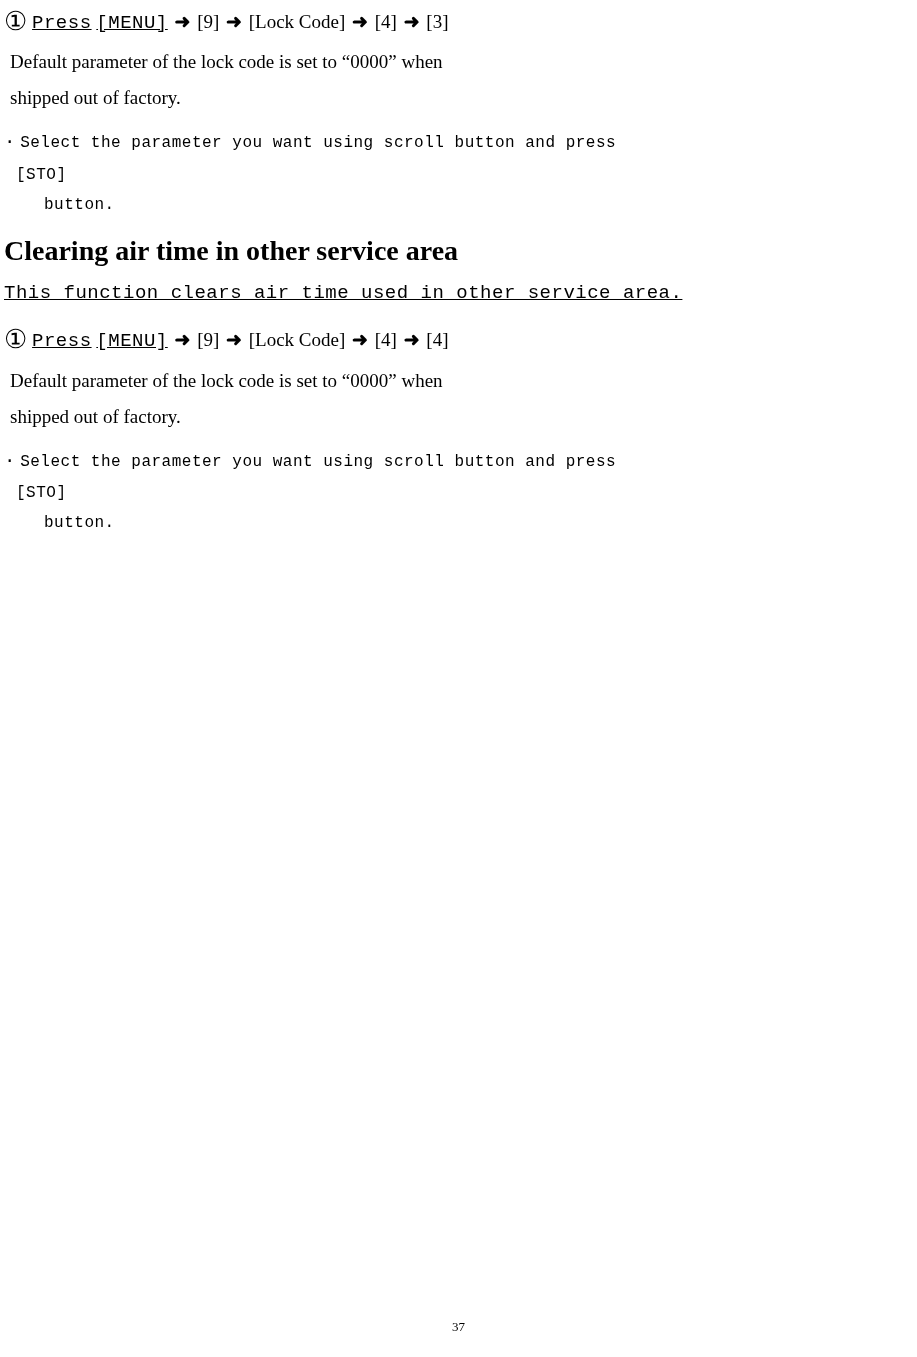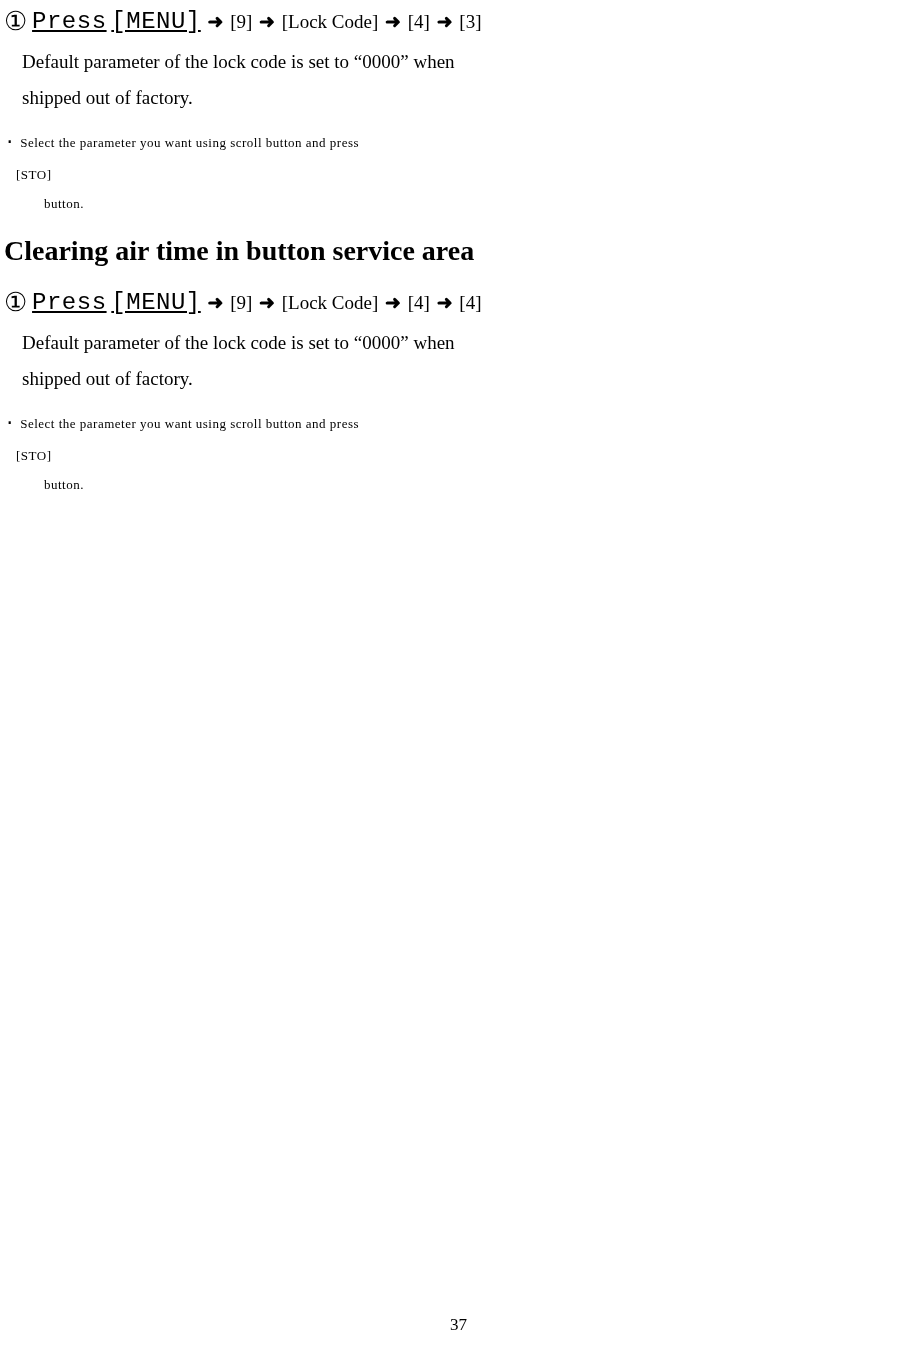--- a/index.html
+++ b/index.html
@@ -9,47 +9,47 @@
       margin: 0;
       padding: 0;
       width: 917px;
       min-height: 1357px;
       position: relative;
     }
     .content {
       padding: 0 0 0 4px;
     }
     .mono {
-      font-family: Liberation Serif, serif;
-      font-size: 13px;
+      font-family: Liberation Mono, monospace;
+      font-size: 16px;
       letter-spacing: 0.5px;
     }
     .mono-u {
       font-family: "Courier New", Courier, monospace;
-      font-size: 24px;
+      font-size: 19px;
       text-decoration: underline;
       letter-spacing: 0.5px;
     }
     .circled {
       font-family: "Times New Roman", Times, serif;
       font-size: 26px;
       vertical-align: -2px;
       display: inline-block;
     }
     .arrow {
       font-family: Arial, sans-serif;
       font-size: 19px;
       font-weight: bold;
       padding: 0 2px;
     }
     .step-line {
       line-height: 1.7;
     }
     .note {
-      margin-left: 18px;
+      margin-left: 6px;
       line-height: 1.9;
     }
     .bullet-line {
       line-height: 1.55;
     }
     .bullet-dot {
       font-family: "Courier New", Courier, monospace;
     }
     .sto {
       margin-left: 12px;
@@ -65,21 +65,21 @@
     }
     .intro {
       margin-bottom: 14px;
     }
     .page-number {
       position: absolute;
       bottom: 22px;
       left: 0;
       width: 917px;
       text-align: center;
-      font-size: 17px;
+      font-size: 13px;
     }
     .block {
       margin-bottom: 10px;
     }
   </style>
 </head>
 <body>
 
 <div class="content">
 
@@ -107,22 +107,25 @@
       <span class="mono">Select the parameter you want using scroll button and press</span>
     </div>
     <div class="bullet-line sto">
       <span class="mono">[STO]</span>
     </div>
     <div class="bullet-line button-word">
       <span class="mono">button.</span>
     </div>
   </div>
 
-  <h2 class="heading">Clearing air time in button service area</h2>
+  <h2 class="heading">Clearing air time in other service area</h2>
 
+  <div class="intro">
+    <span class="mono-u">This function clears air time used in other service area.</span>
+  </div>
 
   <div class="block">
     <div class="step-line">
       <span class="circled">①</span>
       <span class="mono-u">Press</span>
       <span class="mono-u">[MENU]</span>
       <span class="arrow">➜</span>
       <span>[9]</span>
       <span class="arrow">➜</span>
       <span>[Lock Code]</span>

